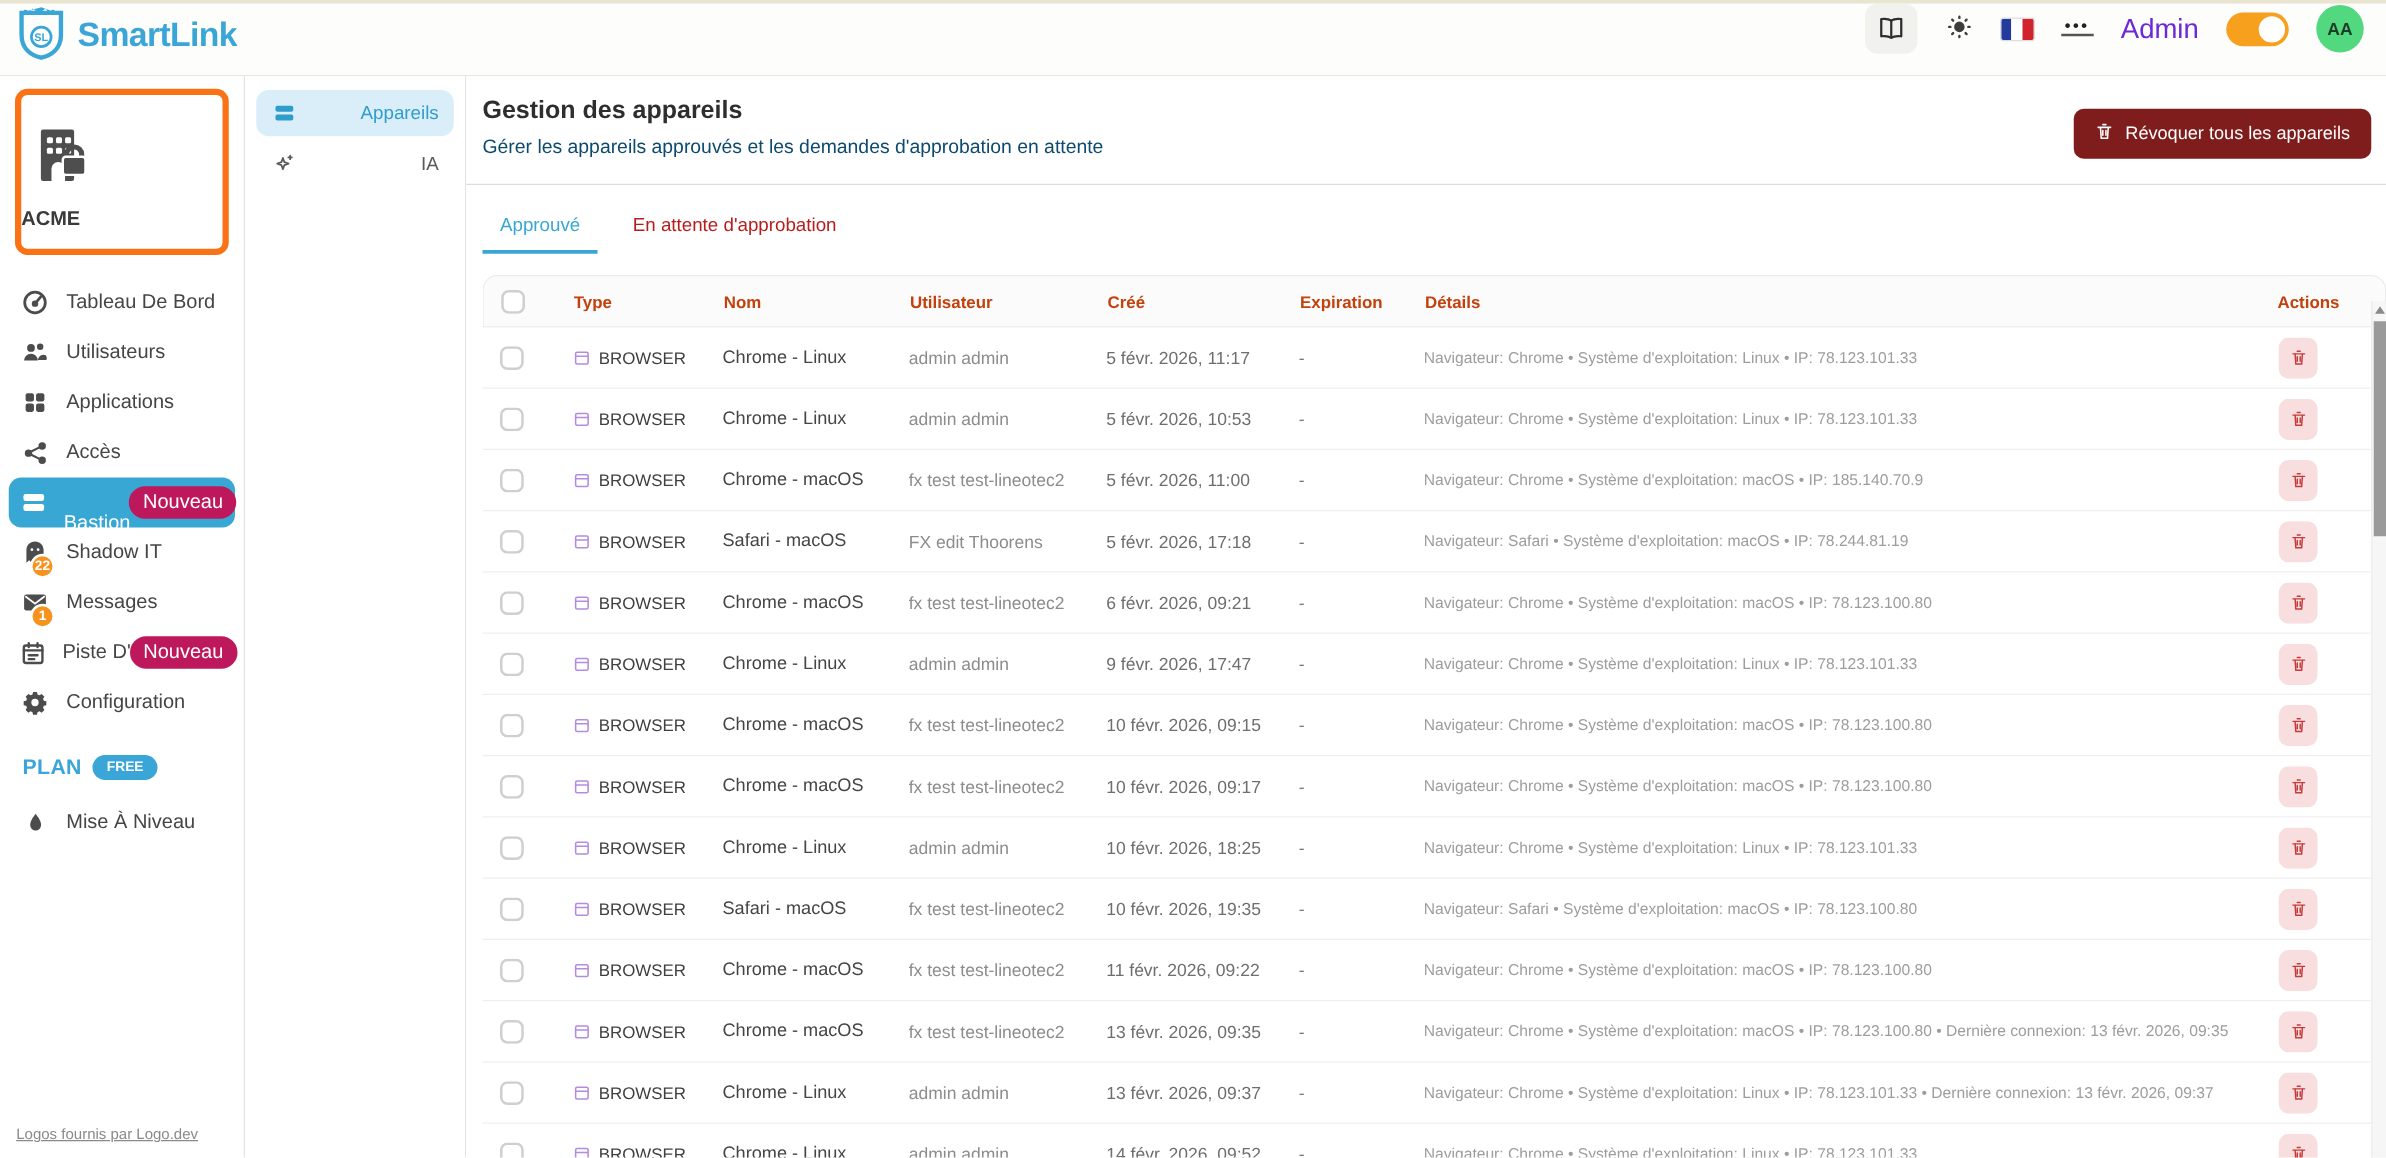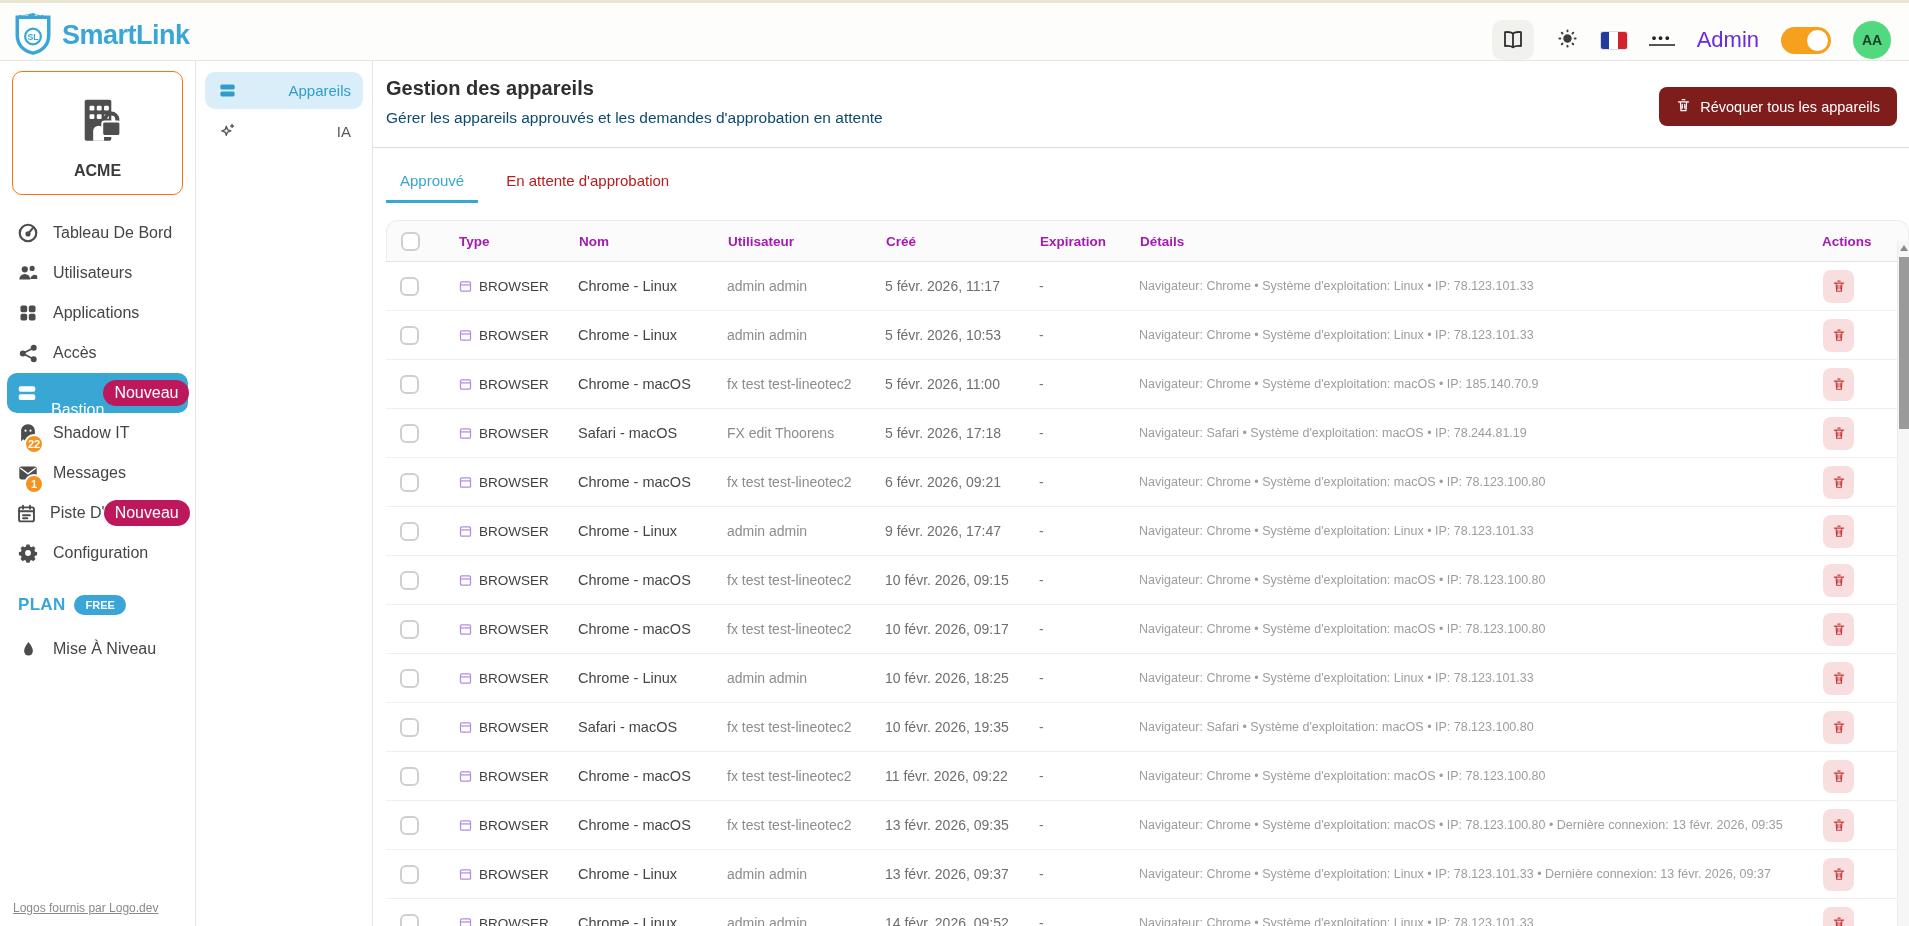--- a/index.html
+++ b/index.html
@@ -2,21 +2,21 @@
 <html><head>
 <meta charset="utf-8">
 <style>
   * { margin:0; padding:0; box-sizing:border-box; }
   html,body { width:1909px; height:926px; overflow:hidden; background:#fff;
     font-family:"Liberation Sans", sans-serif; color:#333; }
   .top-strip { height:3px; background:#e9e5d0; }
 
   
   .app-header { height:58px; background:#fdfdfc; border-bottom:1px solid #e6e6e2;
-    display:flex; align-items:flex-end; justify-content:space-between; padding:0 18px 0 12px; }
+    display:flex; align-items:flex-start; justify-content:space-between; padding:0 18px 0 12px; }
   .brand { display:flex; align-items:center; gap:8px; }
   .brand-name { font-size:27px; font-weight:bold; color:#3aa6d8; letter-spacing:-0.5px; }
   .header-right { display:flex; align-items:center; gap:22px; }
   .icon-btn { width:42px; height:40px; border:none; background:#f1f1ee; border-radius:10px;
     display:flex; align-items:center; justify-content:center; cursor:pointer; }
   .plain-icon-btn { background:transparent; border:none; display:flex; align-items:center; cursor:pointer; }
   .flag { width:26px; height:17px; display:flex; border-radius:2px; overflow:hidden; box-shadow:0 0 0 1px #ddd; }
   .flag span { flex:1; }
   .flag .b { background:#243b9e; } .flag .w { background:#fff; } .flag .r { background:#d0232e; }
   .dots-menu { display:flex; flex-direction:column; align-items:center; gap:3px; cursor:pointer; }
@@ -26,22 +26,22 @@
   .toggle { width:50px; height:27px; background:#f6a01d; border-radius:14px; position:relative; cursor:pointer; }
   .toggle .knob { position:absolute; right:3px; top:3px; width:21px; height:21px; background:#fff; border-radius:50%; }
   .avatar { width:38px; height:38px; border-radius:50%; background:#52d87e; display:flex;
     align-items:center; justify-content:center; font-size:14px; font-weight:bold; color:#1d3b28; cursor:pointer; }
 
   
   .layout { display:flex; height:865px; }
 
   
   .sidebar { width:196px; border-right:1px solid #e3e3e3; display:flex; flex-direction:column; position:relative; background:#fff; }
-  .org-card { margin:10px 12px 0 12px; border:1px solid #f97316; border-radius:10px;
-    padding:18px 0 14px 0; display:flex; flex-direction:column; align-items:center; gap:10px; cursor:pointer; }
+  .org-card { margin:10px 12px 0 12px; border:5px solid #f97316; border-radius:10px;
+    padding:18px 0 14px 0; display:flex; flex-direction:column; align-items:flex-start; gap:10px; cursor:pointer; }
   .org-name { font-size:16px; font-weight:bold; color:#3a3a3a; }
   .nav-list { margin-top:18px; }
   .nav-item { height:40px; display:flex; align-items:center; gap:13px; padding:0 10px 0 16px;
     cursor:pointer; position:relative; }
   .nav-icon { width:24px; display:flex; justify-content:center; color:#4c4c4c; position:relative; }
   .nav-label { font-size:16px; color:#454545; white-space:nowrap; }
   .nav-item.active { background:#38a7d4; border-radius:10px; margin:0 7px; padding:0 3px 0 9px; }
   .nav-item.active .nav-icon { color:#fff; }
   .nav-item.active .nav-label { color:#fff; font-weight:normal;margin-top:34px; }
   .badge-new { background:#be185d; color:#fff; font-size:16px; font-weight:normal;
@@ -74,21 +74,21 @@
   .main-divider { border-bottom:1px solid #dcdcdc; margin-top:20px; margin-left:-13px; }
 
   .tabs { display:flex; gap:14px; margin-top:13px; }
   .tab { padding:11px 14px; font-size:15px; color:#b91c1c; cursor:pointer; border-bottom:3px solid transparent; }
   .tab.active { color:#38a7d4; border-bottom-color:#38a7d4; }
 
   
   .table { margin-top:17px; }
   .thead, .trow { display:grid; grid-template-columns:72px 120px 149px 158px 154px 100px 1fr 100px; align-items:center; }
   .thead { height:42px; background:#fbfbfb; border:1px solid #ececec; border-bottom:1px solid #e4e4e4;
-    border-radius:12px 12px 0 0; font-size:13.5px; font-weight:bold; color:#a21caf; }
+    border-radius:12px 12px 0 0; font-size:13.5px; font-weight:bold; color:#c2410c; }
   .trow { height:49px; border-bottom:1px solid #efefef; }
   .cell { padding-right:8px; overflow:hidden; white-space:nowrap; }
   .c-check { display:flex; justify-content:flex-start; padding-left:14px; }
   .checkbox { width:19px; height:19px; border:2px solid #cfcfcf; border-radius:6px; background:#fff; cursor:pointer; display:inline-block; }
   .c-type { display:flex; align-items:center; gap:6px; font-size:13.5px; color:#3f3f3f; }
   .type-icon { color:#b48be0; flex:none; }
   .c-nom { font-size:14.5px; color:#454545; }
   .c-user { font-size:14px; color:#8c8c8c; }
   .c-cree { font-size:14px; color:#6e6e6e; }
   .c-exp { font-size:14px; color:#777; }

